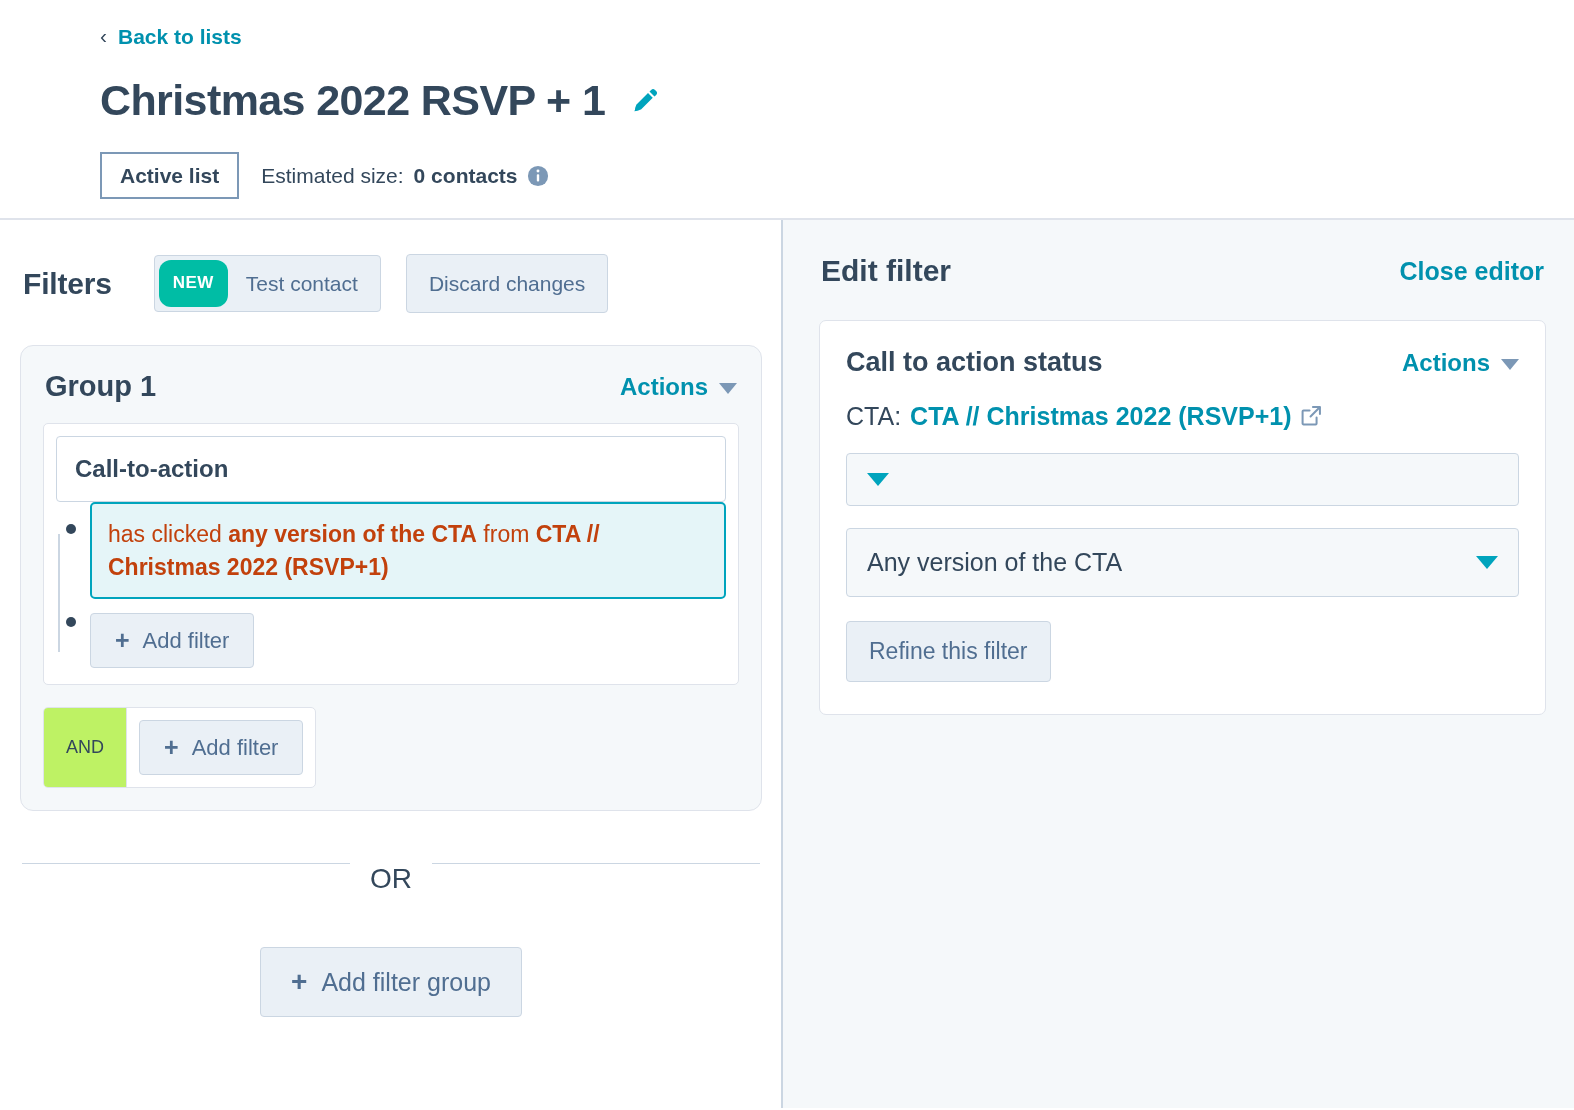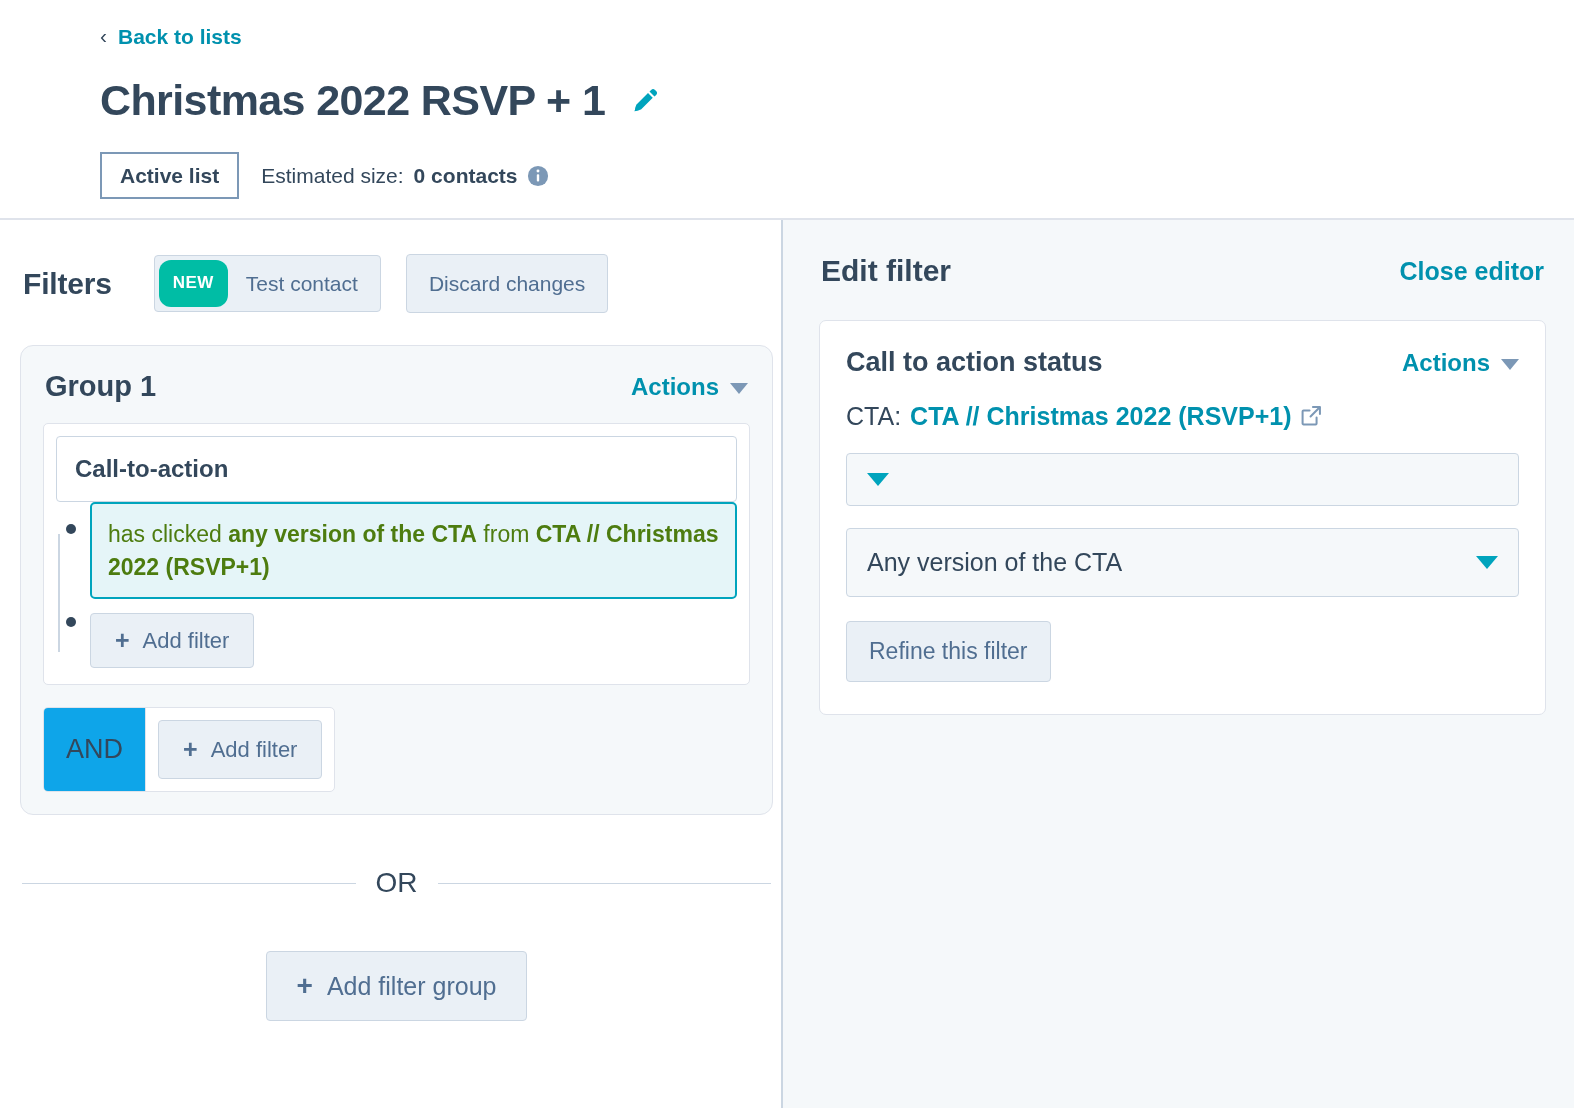--- a/index.html
+++ b/index.html
@@ -90,21 +90,21 @@
   }
 
   
   .body {
     display: flex;
     height: 888px;
   }
   .left-panel {
     width: 783px;
     background: #ffffff;
-    padding: 34px 8px 0 20px;
+    padding: 34px 19px 0 20px;
     border-right: 2px solid #cbd6e2;
   }
   .right-panel {
     flex: 1;
     background: #f5f8fa;
     padding: 34px 28px 0 36px;
   }
 
   
   .filters-bar {
@@ -241,21 +241,21 @@
     background: #cbd6e2;
   }
   .filter-chip {
     flex: 1;
     background: #e5f5f8;
     border: 2px solid #00a4bd;
     border-radius: 5px;
     padding: 14px 16px;
     font-size: 23px;
     line-height: 1.42;
-    color: #4d7c0f;
+    color: #c2410c;
     cursor: pointer;
   }
   .filter-chip b { font-weight: 700; }
   .add-filter-btn {
     margin-top: 14px;
     padding: 14px 24px;
     font-size: 22px;
     display: inline-flex;
     align-items: center;
     gap: 13px;
@@ -271,42 +271,42 @@
   .and-row {
     margin-top: 22px;
     display: inline-flex;
     align-items: stretch;
     background: #ffffff;
     border: 1px solid #dfe3eb;
     border-radius: 5px;
     overflow: hidden;
   }
   .and-label {
-    background: #0ea5e9;
+    background: #bef264;
     padding: 26px 22px;
-    font-size: 27px;
+    font-size: 18px;
     color: #33475b;
     display: flex;
     align-items: center;
     border-right: 1px solid #dfe3eb;
   }
   .and-add {
     margin: 12px 12px;
     padding: 14px 24px;
     font-size: 22px;
     display: inline-flex;
     align-items: center;
     gap: 13px;
   }
 
   
   .or-divider {
     margin-top: 52px;
     display: flex;
-    align-items: center;
+    align-items: flex-start;
     gap: 20px;
     padding: 0 2px;
   }
   .or-line { flex: 1; height: 1px; background: #cbd6e2; }
   .or-text { font-size: 28px; color: #33475b; }
 
   .add-group-wrap { text-align: center; margin-top: 52px; }
   .add-group-btn {
     padding: 20px 30px;
     font-size: 25px;

